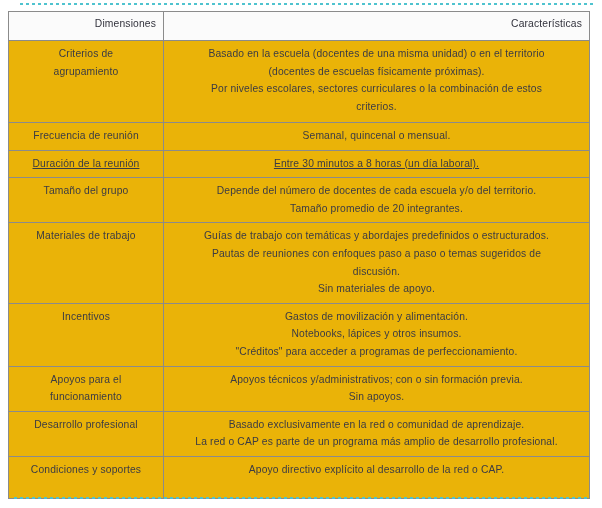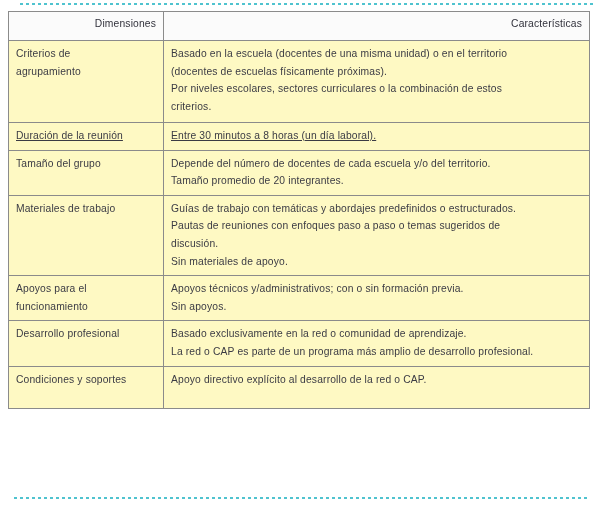--- a/index.html
+++ b/index.html
@@ -56,21 +56,22 @@
 
   table.matrix th,
   table.matrix td {
     border: 1px solid #8b8b8b;
     vertical-align: top;
     padding: 4px 7px 5px 7px;
     font-size: 10.3px;
     line-height: 17.6px;
     color: #3b3b44;
     letter-spacing: 0.15px;
-    background: #fef9c3;
+    background: #eab308;
+    text-align: center;
   }
 
   table.matrix thead th {
     font-weight: 400;
     color: #32323c;
     background: #fbfbfb;
     height: 22px;
     padding-top: 3px;
     padding-bottom: 3px;
     text-align: right;
@@ -123,20 +124,28 @@
               <p>Criterios de</p>
               <p>agrupamiento</p>
             </td>
             <td class="car-cell">
               <p>Basado en la escuela (docentes de una misma unidad) o en el territorio</p>
               <p>(docentes de escuelas físicamente próximas).</p>
               <p>Por niveles escolares, sectores curriculares o la combinación de estos</p>
               <p>criterios.</p>
             </td>
           </tr>
+          <tr class="r-frecuencia">
+            <td class="dim-cell">
+              <p>Frecuencia de reunión</p>
+            </td>
+            <td class="car-cell">
+              <p>Semanal, quincenal o mensual.</p>
+            </td>
+          </tr>
           <tr class="r-duracion">
             <td class="dim-cell">
               <p>Duración de la reunión</p>
             </td>
             <td class="car-cell">
               <p>Entre 30 minutos a 8 horas (un día laboral).</p>
             </td>
           </tr>
           <tr class="r-tamano">
             <td class="dim-cell">
@@ -151,20 +160,30 @@
             <td class="dim-cell">
               <p>Materiales de trabajo</p>
             </td>
             <td class="car-cell">
               <p>Guías de trabajo con temáticas y abordajes predefinidos o estructurados.</p>
               <p>Pautas de reuniones con enfoques paso a paso o temas sugeridos de</p>
               <p>discusión.</p>
               <p>Sin materiales de apoyo.</p>
             </td>
           </tr>
+          <tr class="r-incentivos">
+            <td class="dim-cell">
+              <p>Incentivos</p>
+            </td>
+            <td class="car-cell">
+              <p>Gastos de movilización y alimentación.</p>
+              <p>Notebooks, lápices y otros insumos.</p>
+              <p>"Créditos" para acceder a programas de perfeccionamiento.</p>
+            </td>
+          </tr>
           <tr class="r-apoyos">
             <td class="dim-cell">
               <p>Apoyos para el</p>
               <p>funcionamiento</p>
             </td>
             <td class="car-cell">
               <p>Apoyos técnicos y/administrativos; con o sin formación previa.</p>
               <p>Sin apoyos.</p>
             </td>
           </tr>

